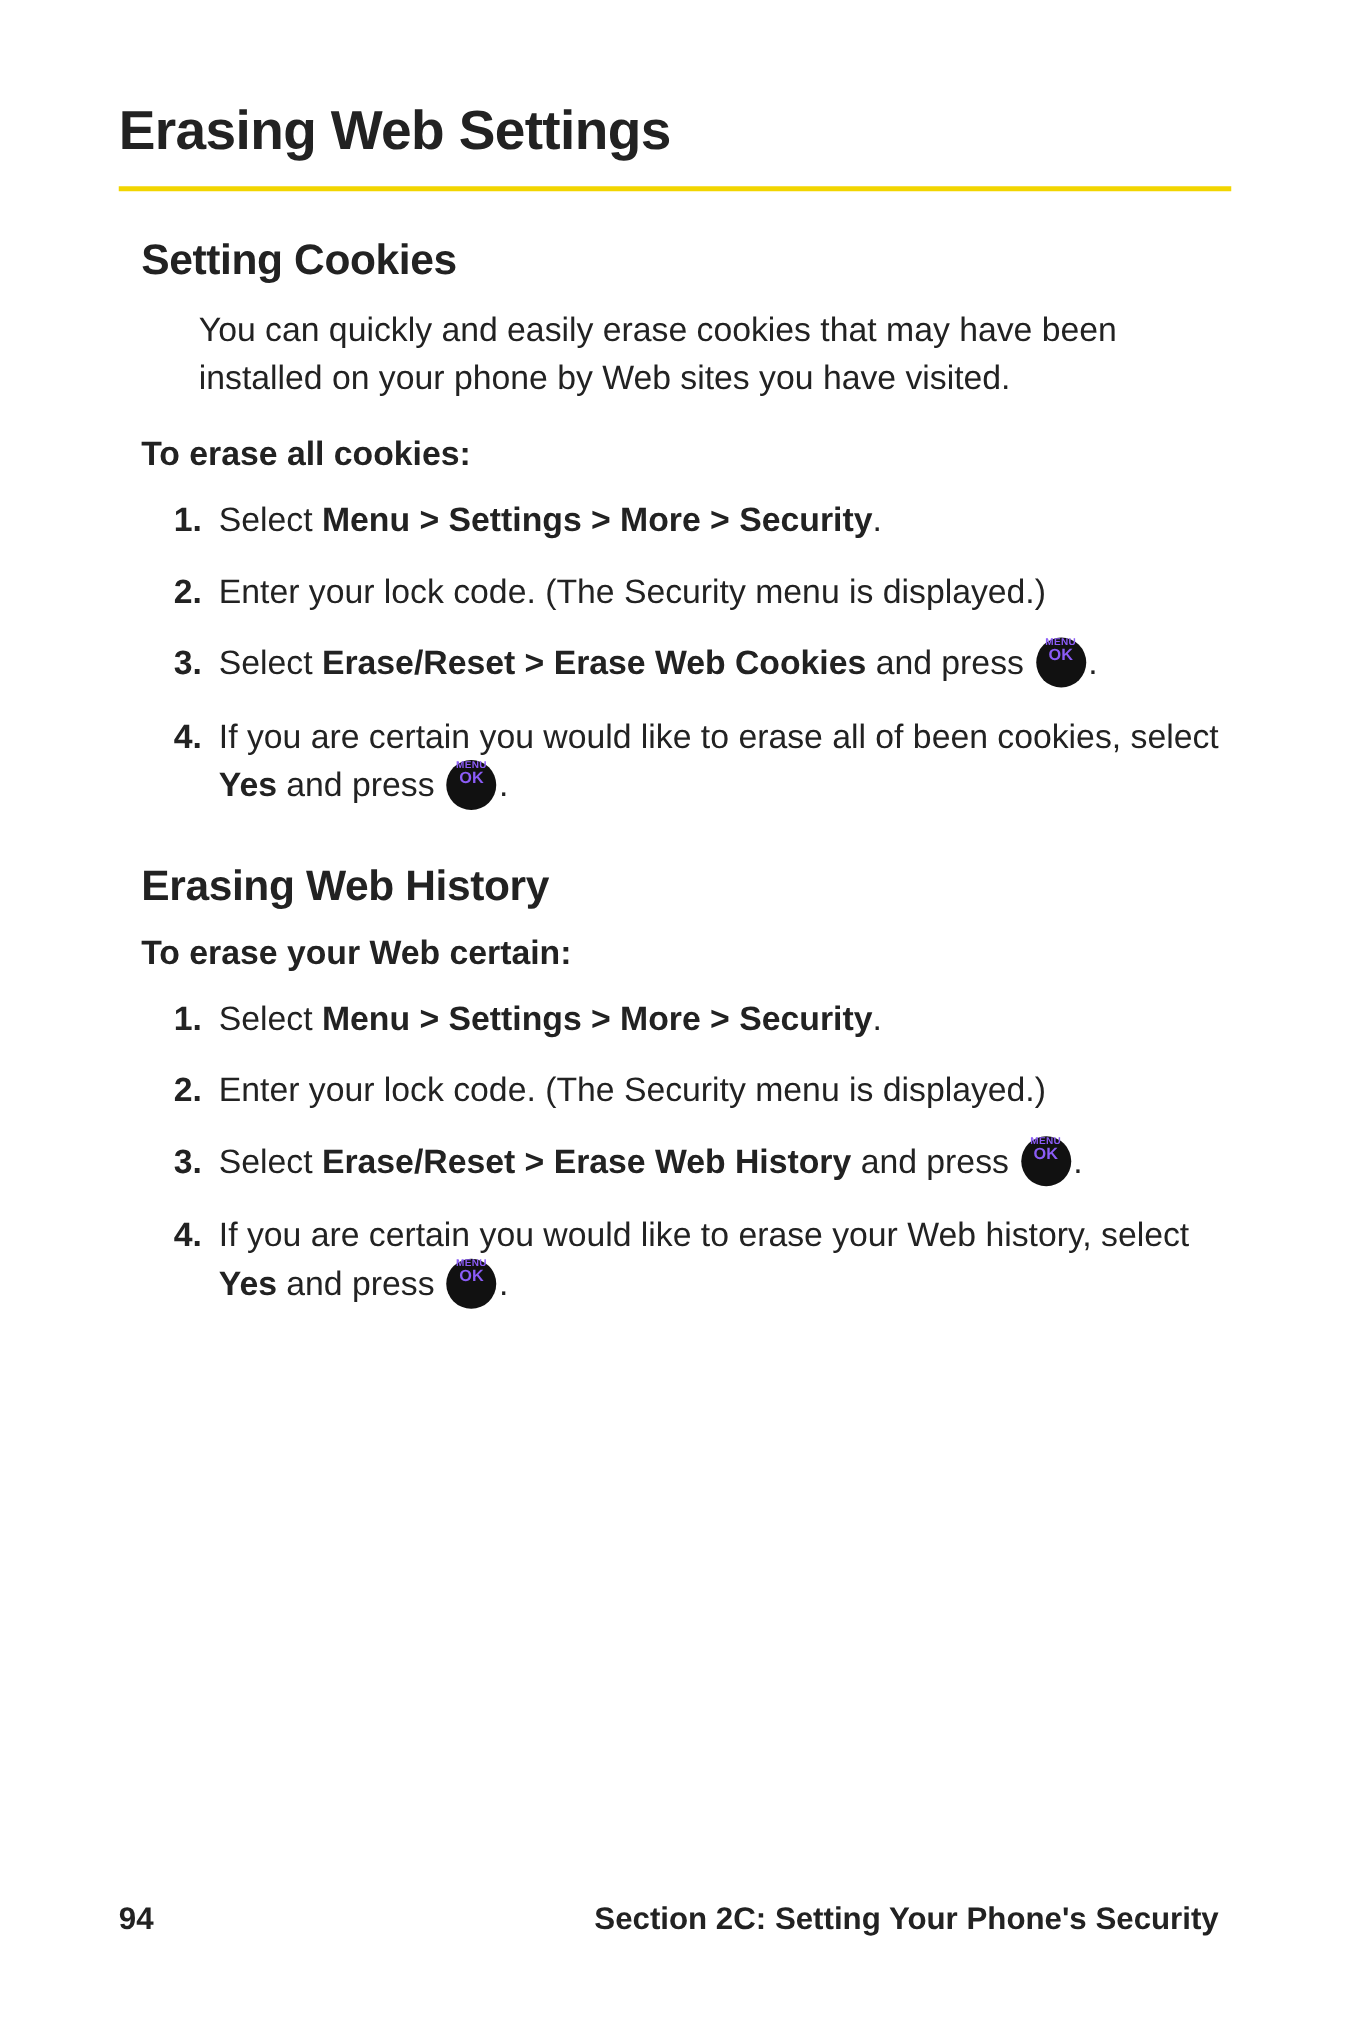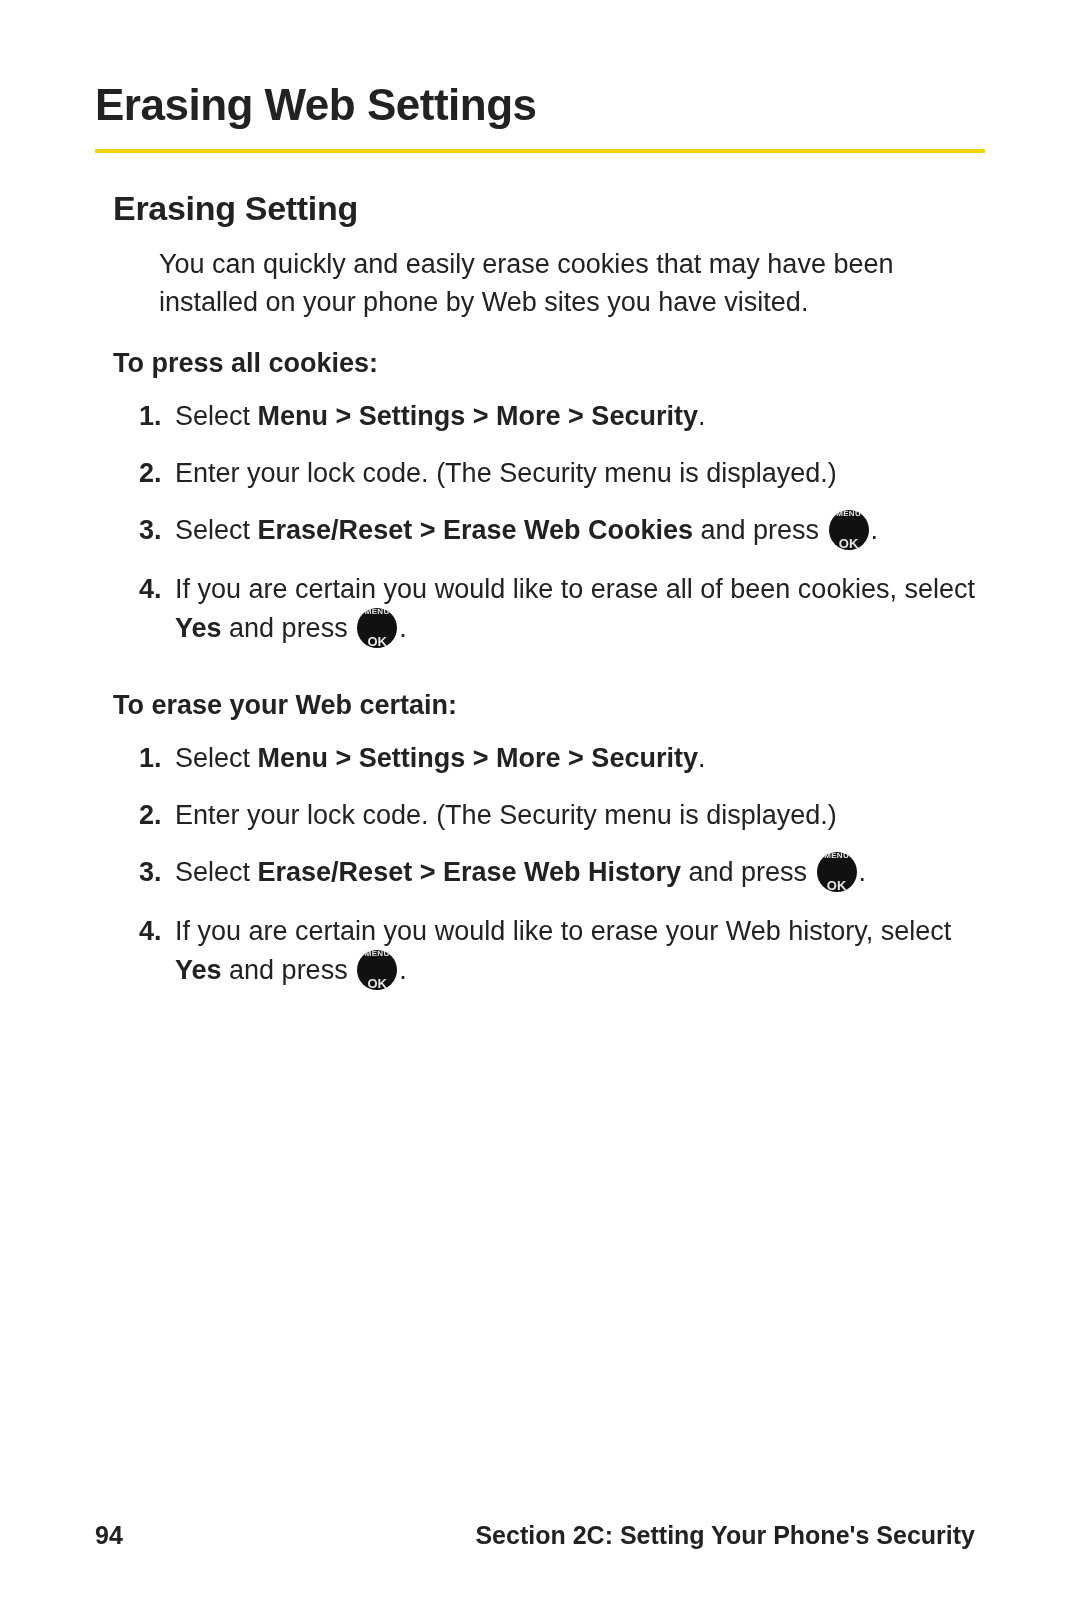--- a/index.html
+++ b/index.html
@@ -55,27 +55,27 @@
     ol.steps > li::before {
       content: counter(step) ".";
       position: absolute;
       left: 0;
       font-weight: 700;
     }
     ol.steps > li .b { font-weight: 700; }
     .btn-icon {
       display: inline-flex;
       flex-direction: column;
-      justify-content: space-between;
+      justify-content: flex-start;
       align-items: center;
       width: 40px;
       height: 40px;
       background: #111;
       border-radius: 50%;
-      color: #e5e5e5;
+      color: #8b5cf6;
       font-family: Arial, sans-serif;
       line-height: 0.9;
       vertical-align: middle;
       position: relative;
       top: -2px;
       margin: 0 2px;
     }
     .btn-icon .l1 { font-size: 8px; font-weight: 700; letter-spacing: 0.3px; }
     .btn-icon .l2 { font-size: 13px; font-weight: 700; margin-top: 1px; }
     .footer {
@@ -88,23 +88,23 @@
       font-size: 25px;
       font-weight: 700;
     }
   </style>
 </head>
 <body>
 
 <h1 class="page-title">Erasing Web Settings</h1>
 
 <div class="section">
-  <h2 class="subhead">Erasing Setting</h2>
+  <h2 class="subhead">Setting Cookies</h2>
   <p class="para">You can quickly and easily erase cookies that may have been installed on your phone by Web sites you have visited.</p>
-  <p class="substep-label">To press all cookies:</p>
+  <p class="substep-label">To erase all cookies:</p>
   <ol class="steps">
     <li>
       <span>Select </span><span class="b">Menu &gt; Settings &gt; More &gt; Security</span><span>.</span>
     </li>
     <li>
       <span>Enter your lock code. (The Security menu is displayed.)</span>
     </li>
     <li>
       <span>Select </span><span class="b">Erase/Reset &gt; Erase Web Cookies</span><span> and press </span><span class="btn-icon">
           <span class="l1">MENU</span>
@@ -112,20 +112,21 @@
         </span><span>.</span>
     </li>
     <li>
       <span>If you are certain you would like to erase all of been cookies, select </span><span class="b">Yes</span><span> and press </span><span class="btn-icon">
           <span class="l1">MENU</span>
           <span class="l2">OK</span>
         </span><span>.</span>
     </li>
   </ol>
 
+  <h2 class="subhead">Erasing Web History</h2>
   <p class="substep-label">To erase your Web certain:</p>
   <ol class="steps">
     <li>
       <span>Select </span><span class="b">Menu &gt; Settings &gt; More &gt; Security</span><span>.</span>
     </li>
     <li>
       <span>Enter your lock code. (The Security menu is displayed.)</span>
     </li>
     <li>
       <span>Select </span><span class="b">Erase/Reset &gt; Erase Web History</span><span> and press </span><span class="btn-icon">

